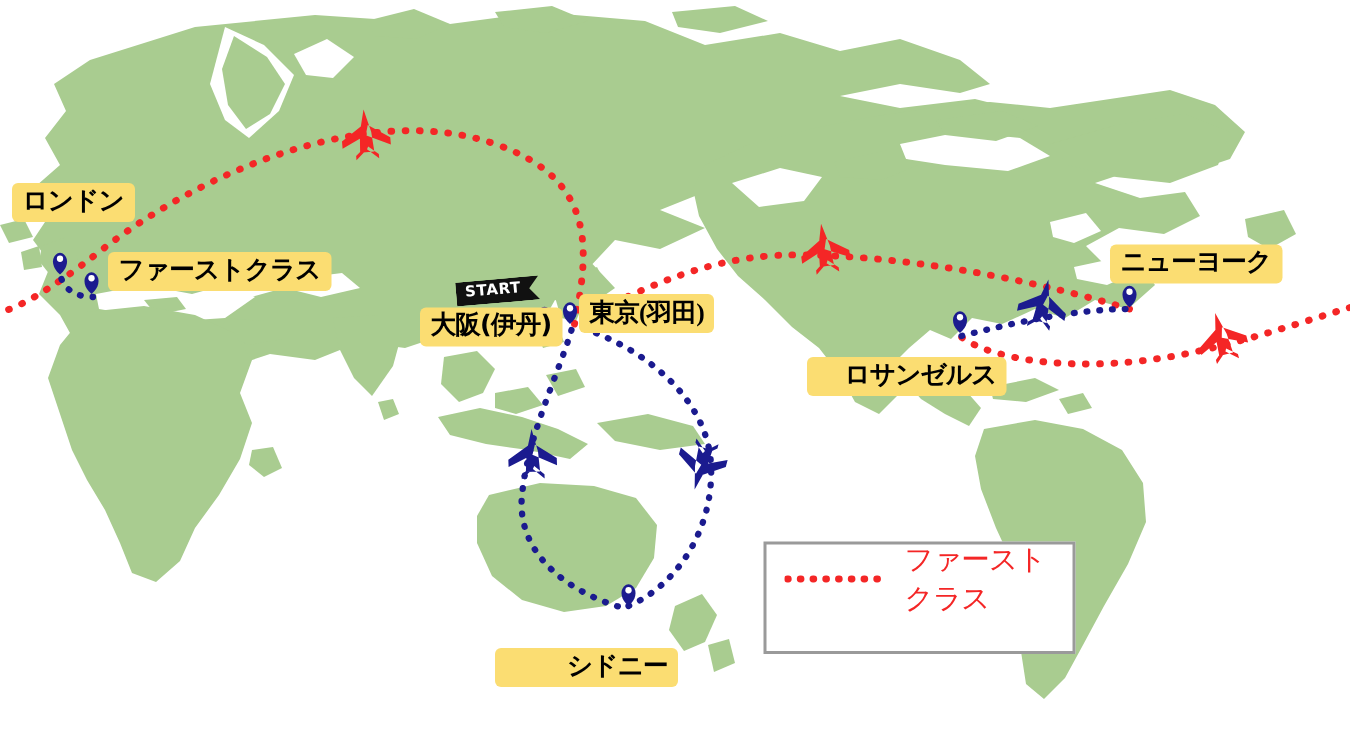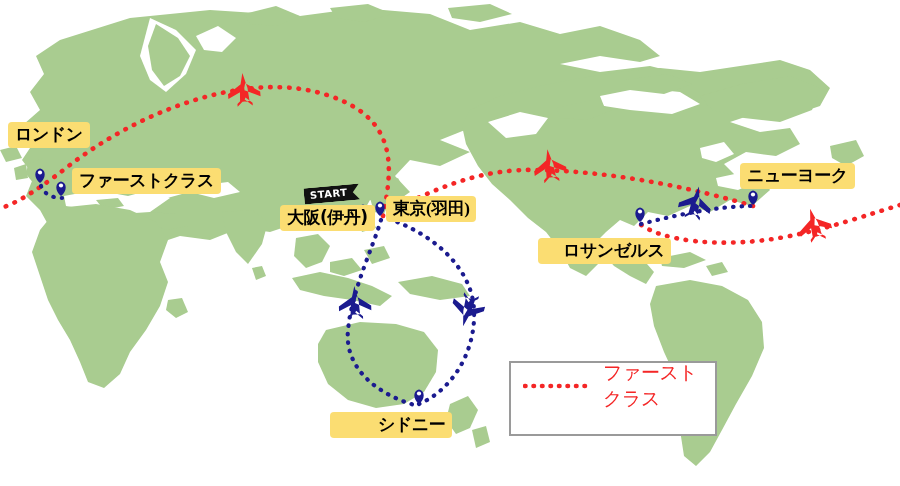--- a/index.html
+++ b/index.html
@@ -179,21 +179,21 @@
           <circle cx="0" cy="-10.5" r="2.1" fill="#ffffff"></circle>
         </g>
       </g>
   </svg>
 
   <div id="labels-layer">
       <div class="city-label" style="left: 8px; top: 122px;">ロンドン</div>
       <div class="city-label" style="left: 72px; top: 168px;">ファーストクラス</div>
       <div class="city-label" style="left: 280px; top: 205px;">大阪(伊丹)</div>
       <div class="city-label" style="left: 386px; top: 196px; font-family: Liberation Serif, serif;">東京(羽田)</div>
-      <div class="city-label" style="left: 330px; top: 412px; padding-left: 48px;">シドニー</div>
+      <div class="city-label" style="left: 330px; top: 432px; padding-left: 48px;">シドニー</div>
       <div class="city-label" style="left: 538px; top: 238px; padding-left: 25px;">ロサンゼルス</div>
       <div class="city-label" style="left: 740px; top: 163px;">ニューヨーク</div>
     </div>
 
   <div class="start-flag" style="left:304px;top:186px;">START</div>
 
   <div id="legend-box">
     <div class="legend-row" style="top:8px;">
       <svg class="legend-dash" viewBox="0 0 72 14">
         <line x1="2" y1="7" x2="70" y2="7" stroke="#f42626" stroke-width="4.6" stroke-linecap="round" stroke-dasharray="0.5 8"></line>

